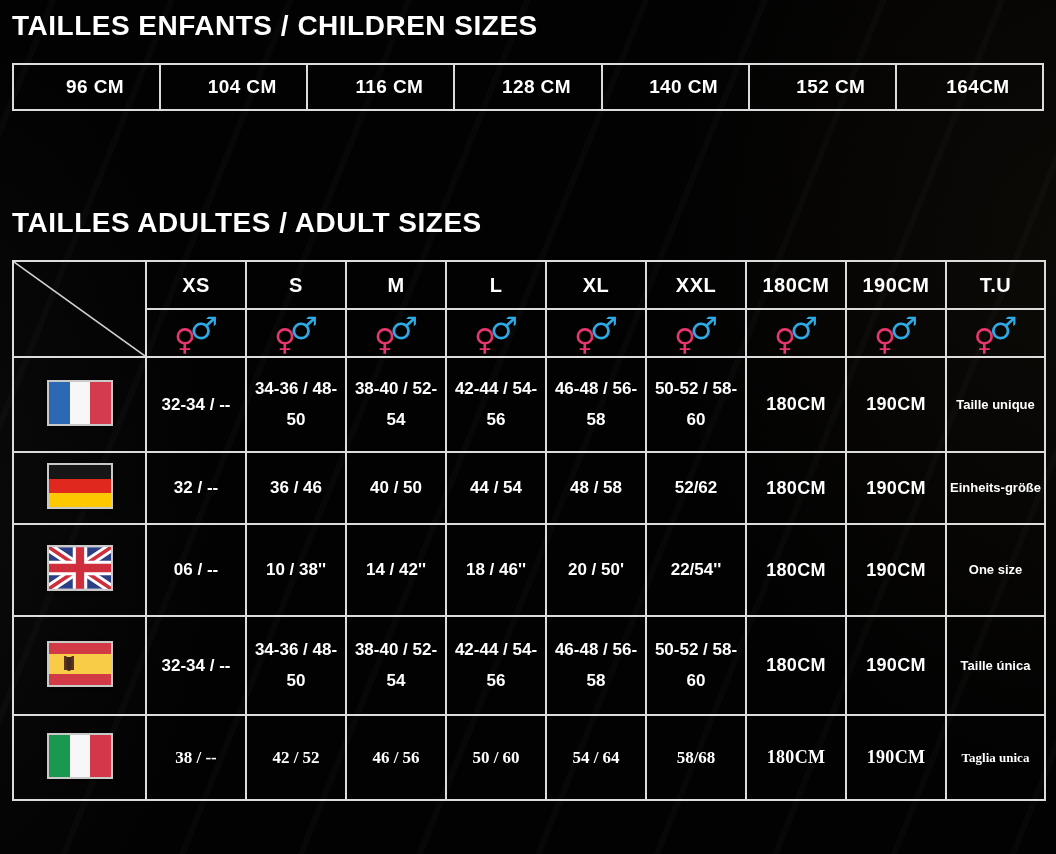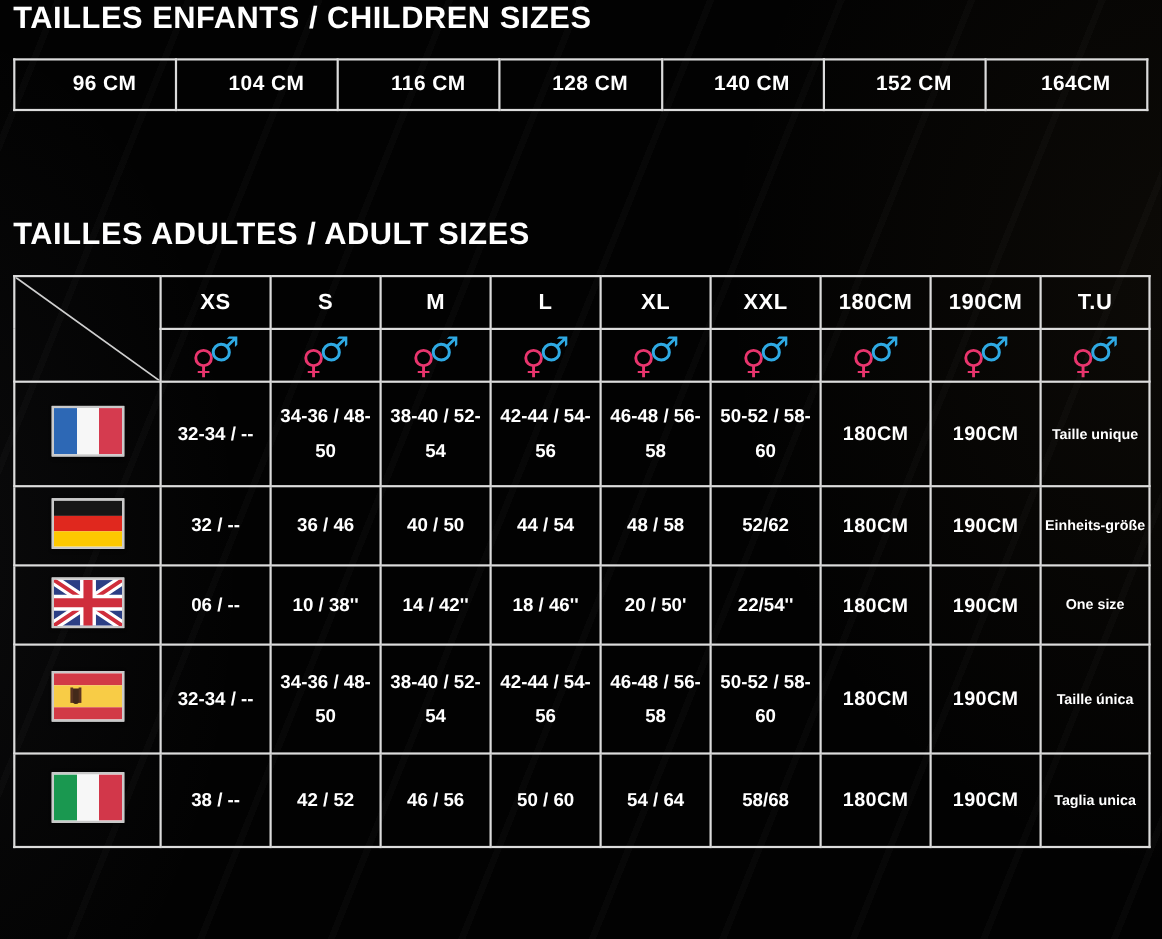--- a/index.html
+++ b/index.html
@@ -18,43 +18,43 @@
       radial-gradient(ellipse 700px 900px at 102% 30%, rgba(150,120,70,0.07), transparent 60%),
       radial-gradient(ellipse 500px 900px at -5% 60%, rgba(170,170,190,0.05), transparent 55%),
       repeating-linear-gradient(112deg, transparent 0 46px, rgba(255,255,255,0.018) 46px 52px, transparent 52px 110px);
   }
   .content { position:relative; padding:0 12px; }
 
   .section-title {
     font-size:28px; font-weight:800; letter-spacing:.5px;
     margin:0; line-height:1.15;
   }
-  .title-children { padding-top:0; }
+  .title-children { padding-top:10px; }
   .title-adult { margin-top:96px; }
 
   table { border-collapse:collapse; width:1032px; table-layout:fixed; background:transparent; }
   td, th { border:2px solid #dcdcdc; text-align:center; vertical-align:middle; padding:2px; color:#fff; }
 
   
   .children-table { margin-top:21px; }
   .children-table .row-size td { height:40px; font-size:19px; font-weight:800; letter-spacing:.4px;padding-left:19px; }
   .children-table .row-age  td { height:37px; font-size:15px; font-weight:700; }
 
   
   .adult-table { margin-top:21px; }
   .adult-table th.size-header { height:42px; font-size:20px; font-weight:800; letter-spacing:.5px; }
   .adult-table .gender-row td { height:42px; }
   .adult-table td.val { font-size:17px; font-weight:700; line-height:1.8; }
   .adult-table td.cm  { font-size:18px; font-weight:800; letter-spacing:.3px; }
   .adult-table td.tu  { font-size:13px; font-weight:700; line-height:2.2; overflow-wrap:break-word; }
   .adult-table tr.body-row:nth-child(3) { height:95px; }
   .adult-table tr.body-row:nth-child(4) { height:72px; }
-  .adult-table tr.body-row:nth-child(5) { height:72px; }
+  .adult-table tr.body-row:nth-child(5) { height:92px; }
   .adult-table tr.body-row:nth-child(6) { height:99px; }
-  .adult-table tr.body-row:nth-child(7) { height:85px; }
+  .adult-table tr.body-row:nth-child(7) { height:85px;font-family:Liberation Serif, serif; }
 
   .diag-cell { position:relative; padding:0; }
   .diag-cell svg { position:absolute; inset:0; width:100%; height:100%; display:block; }
 
   .gender-pair { white-space:nowrap; }
   .gender-pair .female {
     color:#e8356d; font-size:30px; font-weight:bold;
     font-family:"DejaVu Sans", sans-serif;
     display:inline-block; transform:translateY(6px);
   }

